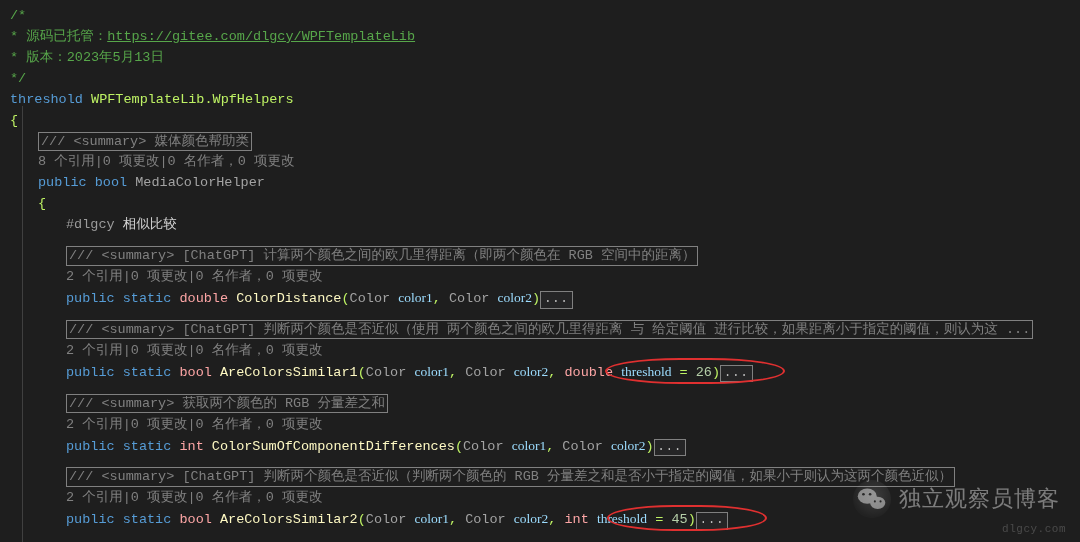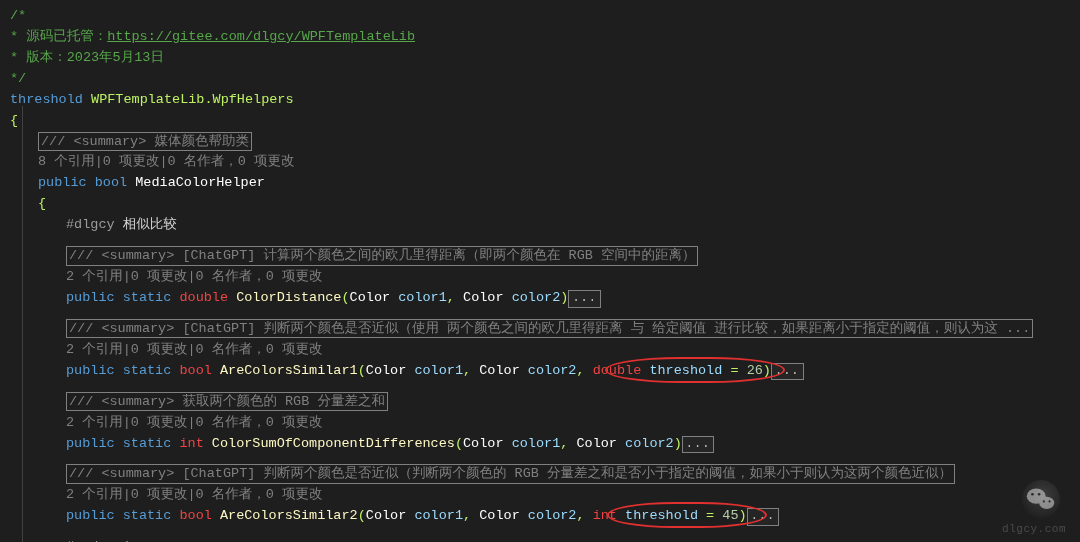--- a/index.html
+++ b/index.html
@@ -12,24 +12,24 @@
     width: 1080px;
     height: 542px;
     overflow: hidden;
     position: relative;
     padding: 6px 0 0 10px;
   }
   .line { white-space: nowrap; position: relative; }
   .c-comment { color: #57a64a; } 
   .c-url     { color: #57a64a; text-decoration: underline; text-align: center; }
   .c-keyword { color: #569cd6; } 
-  .c-class   { color: #ffffff; } 
+  .c-class   { color: #a3a3a3; } 
   .c-method  { color: #fef9c3; } 
-  .c-type    { color: #ef4444; } 
-  .c-param   { color: #9cdcfe; } 
+  .c-type    { color: #fca5a5; } 
+  .c-param   { color: #9cdcfe; font-family: Liberation Serif, serif; } 
   .c-punct   { color: #bef264; }
   .c-num     { color: #b5cea8; }
   .c-gray    { color: #808080; }
   .c-region  { color: #9b9b9b; }
   .c-region-txt { color: #d4d4d4; }
   .in1 { display:inline-block; width: 28px; }
   .in2 { display:inline-block; width: 56px; }
   .outline-box {
     border: 1px solid #808080;
     padding: 0 2px;
@@ -143,14 +143,15 @@
           <ellipse cx="26" cy="24" rx="8" ry="6.5"></ellipse>
         </g>
         <g fill="#1e1e1e">
           <circle cx="11" cy="15" r="1.4"></circle>
           <circle cx="18" cy="15" r="1.4"></circle>
           <circle cx="23" cy="22.5" r="1.1"></circle>
           <circle cx="29" cy="22.5" r="1.1"></circle>
         </g>
       </svg>
   </div>
+  <span class="wm-text">独立观察员博客</span>
 </div>
 <div class="url-wm">dlgcy.com</div>
 
 </body></html>

